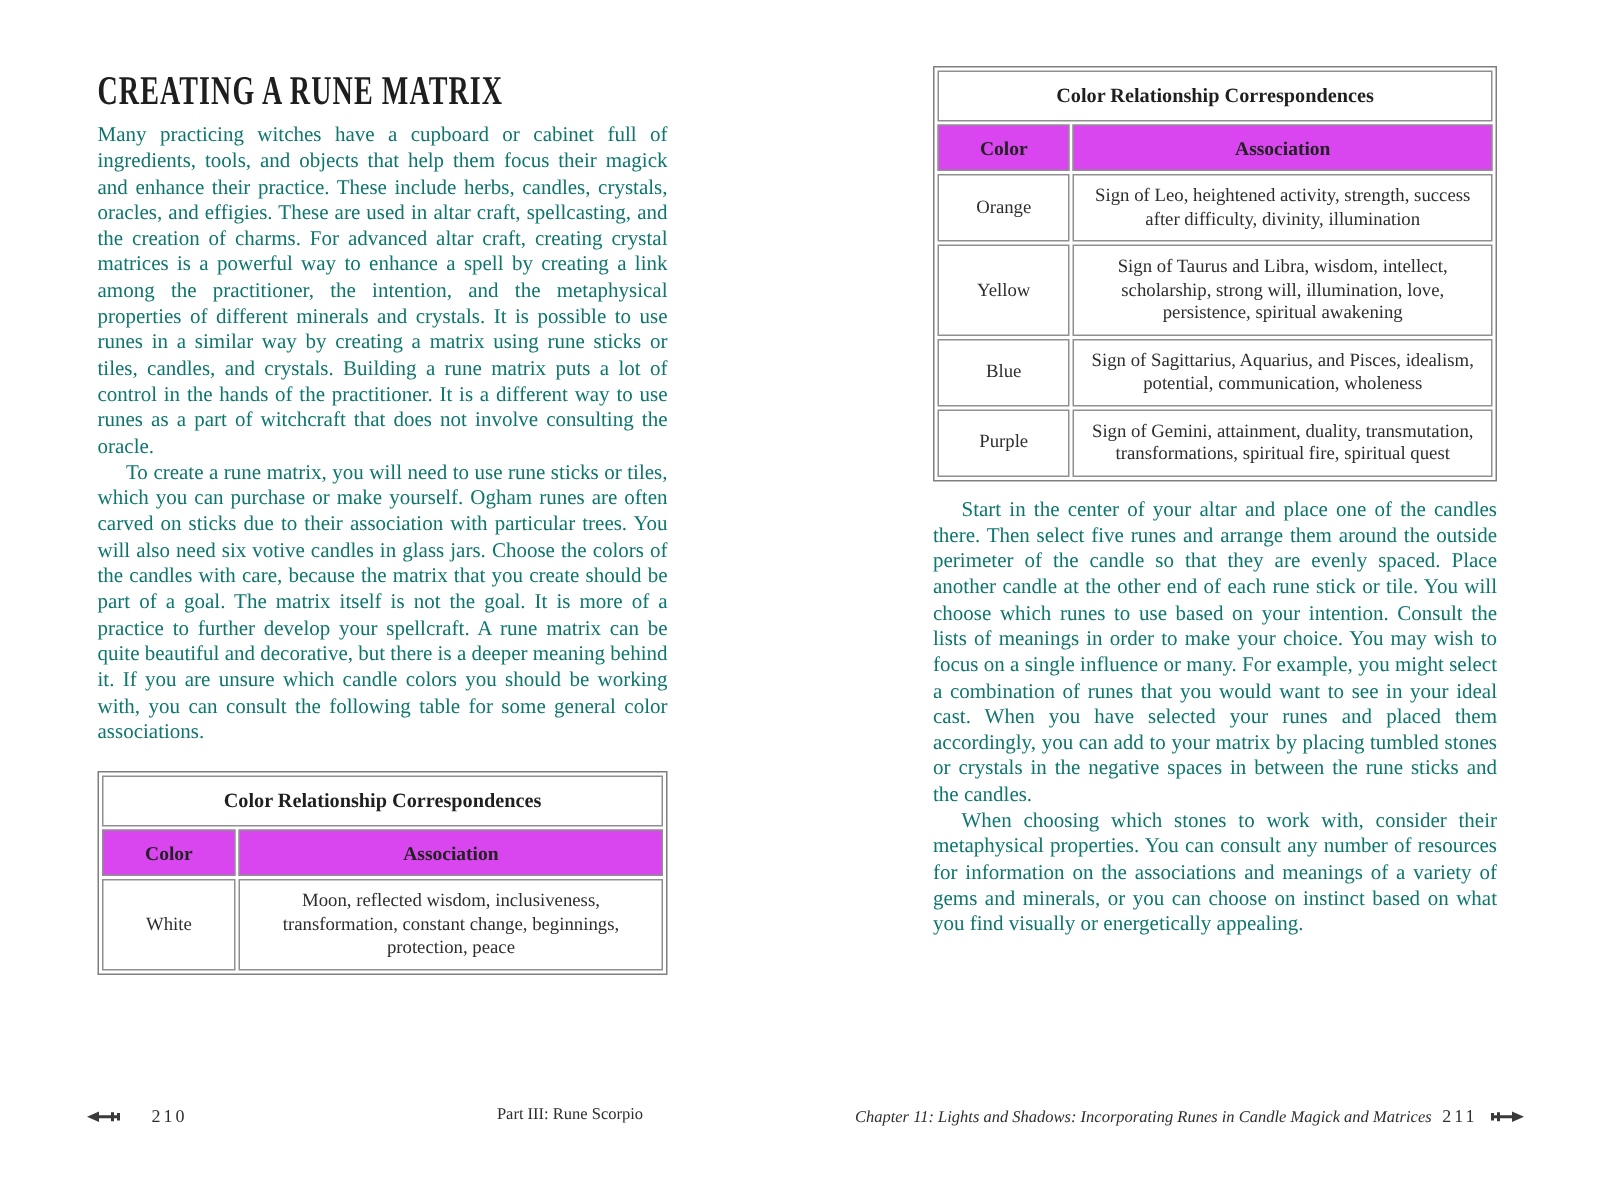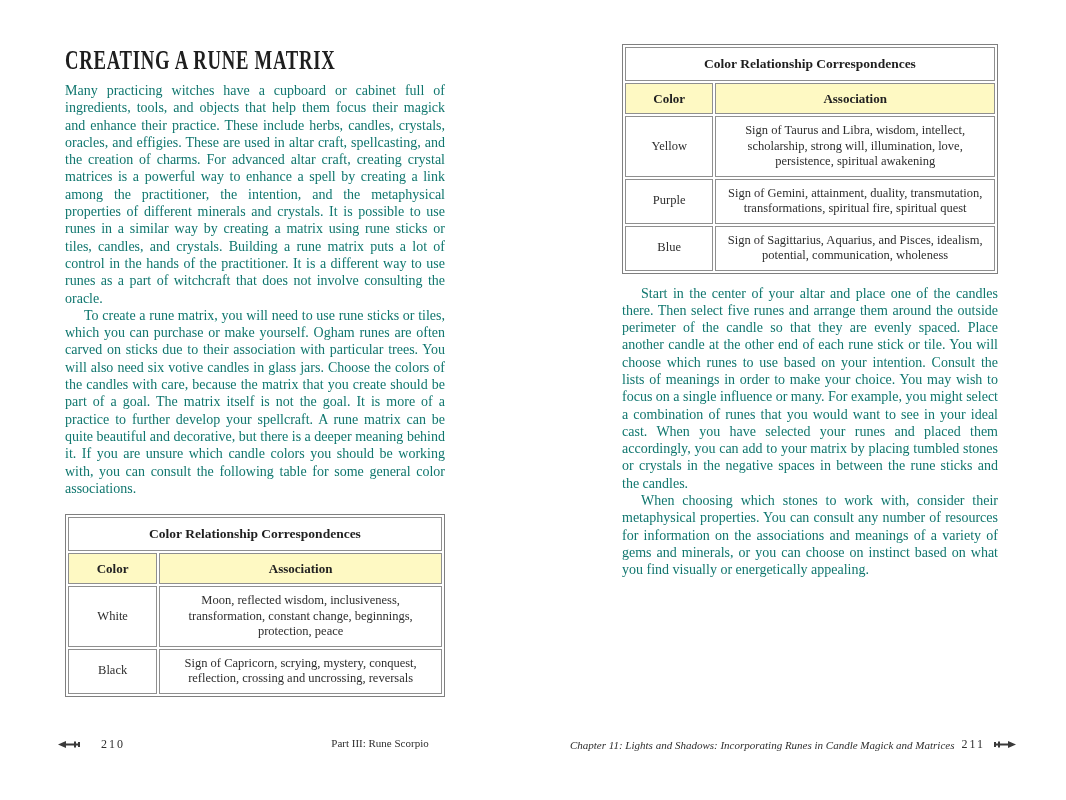--- a/index.html
+++ b/index.html
@@ -62,21 +62,21 @@
     color: #2e2e2e;
   }
   table.corr-table .tbl-title {
     font-weight: bold;
     font-size: 13.5px;
     background: #ffffff;
     padding: 8px 6px;
     color: #1f1f1f;
   }
   table.corr-table th.col-head {
-    background: #fef9c3;
+    background: #d946ef;
     font-weight: bold;
     font-size: 13px;
     padding: 7px 6px;
     color: #222222;
   }
   .col-color { width: 24%; }
   .col-assoc { width: 76%; }
 
   .left-table-wrap  { margin-top: 17px; }
   #right-col .body-para.first-after-table { margin-top: 11px; }
@@ -136,54 +136,54 @@
           <td class="tbl-title" colspan="2">Color Relationship Correspondences</td>
         </tr>
         <tr>
           <th class="col-head">Color</th>
           <th class="col-head">Association</th>
         </tr>
         <tr>
           <td>White</td>
           <td>Moon, reflected wisdom, inclusiveness, transformation, constant change, beginnings, protection, peace</td>
         </tr>
-        <tr>
-          <td>Black</td>
-          <td>Sign of Capricorn, scrying, mystery, conquest, reflection, crossing and uncrossing, reversals</td>
-        </tr>
       </tbody>
     </table>
   </div>
 </div>
 
 <div class="page-col" id="right-col">
   <table class="corr-table">
     <colgroup>
         <col class="col-color">
         <col class="col-assoc">
       </colgroup>
     <tbody>
       <tr>
         <td class="tbl-title" colspan="2">Color Relationship Correspondences</td>
       </tr>
       <tr>
         <th class="col-head">Color</th>
         <th class="col-head">Association</th>
       </tr>
       <tr>
+        <td>Orange</td>
+        <td>Sign of Leo, heightened activity, strength, success after difficulty, divinity, illumination</td>
+      </tr>
+      <tr>
         <td>Yellow</td>
         <td>Sign of Taurus and Libra, wisdom, intellect, scholarship, strong will, illumination, love, persistence, spiritual awakening</td>
       </tr>
       <tr>
+        <td>Blue</td>
+        <td>Sign of Sagittarius, Aquarius, and Pisces, idealism, potential, communication, wholeness</td>
+      </tr>
+      <tr>
         <td>Purple</td>
         <td>Sign of Gemini, attainment, duality, transmutation, transformations, spiritual fire, spiritual quest</td>
-      </tr>
-      <tr>
-        <td>Blue</td>
-        <td>Sign of Sagittarius, Aquarius, and Pisces, idealism, potential, communication, wholeness</td>
       </tr>
     </tbody>
   </table>
 
   <p class="body-para indent first-after-table">Start in the center of your altar and place one of the candles there. Then select five runes and arrange them around the outside perimeter of the candle so that they are evenly spaced. Place another candle at the other end of each rune stick or tile. You will choose which runes to use based on your intention. Consult the lists of meanings in order to make your choice. You may wish to focus on a single influence or many. For example, you might select a combination of runes that you would want to see in your ideal cast. When you have selected your runes and placed them accordingly, you can add to your matrix by placing tumbled stones or crystals in the negative spaces in between the rune sticks and the candles.</p>
   <p class="body-para indent">When choosing which stones to work with, consider their metaphysical properties. You can consult any number of resources for information on the associations and meanings of a variety of gems and minerals, or you can choose on instinct based on what you find visually or energetically appealing.</p>
 </div>
 
 <div class="footer" id="footer-left-num">
   <span class="ornament">

